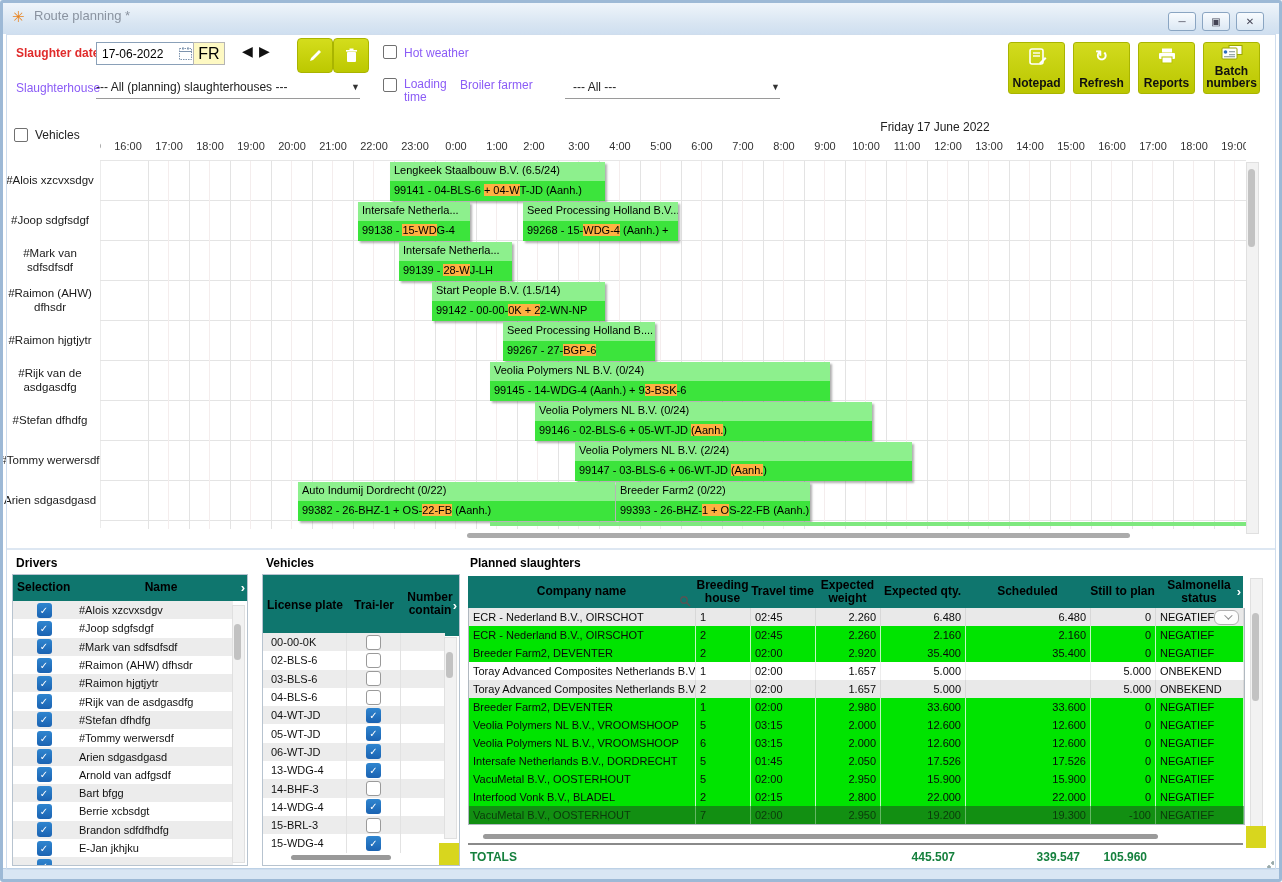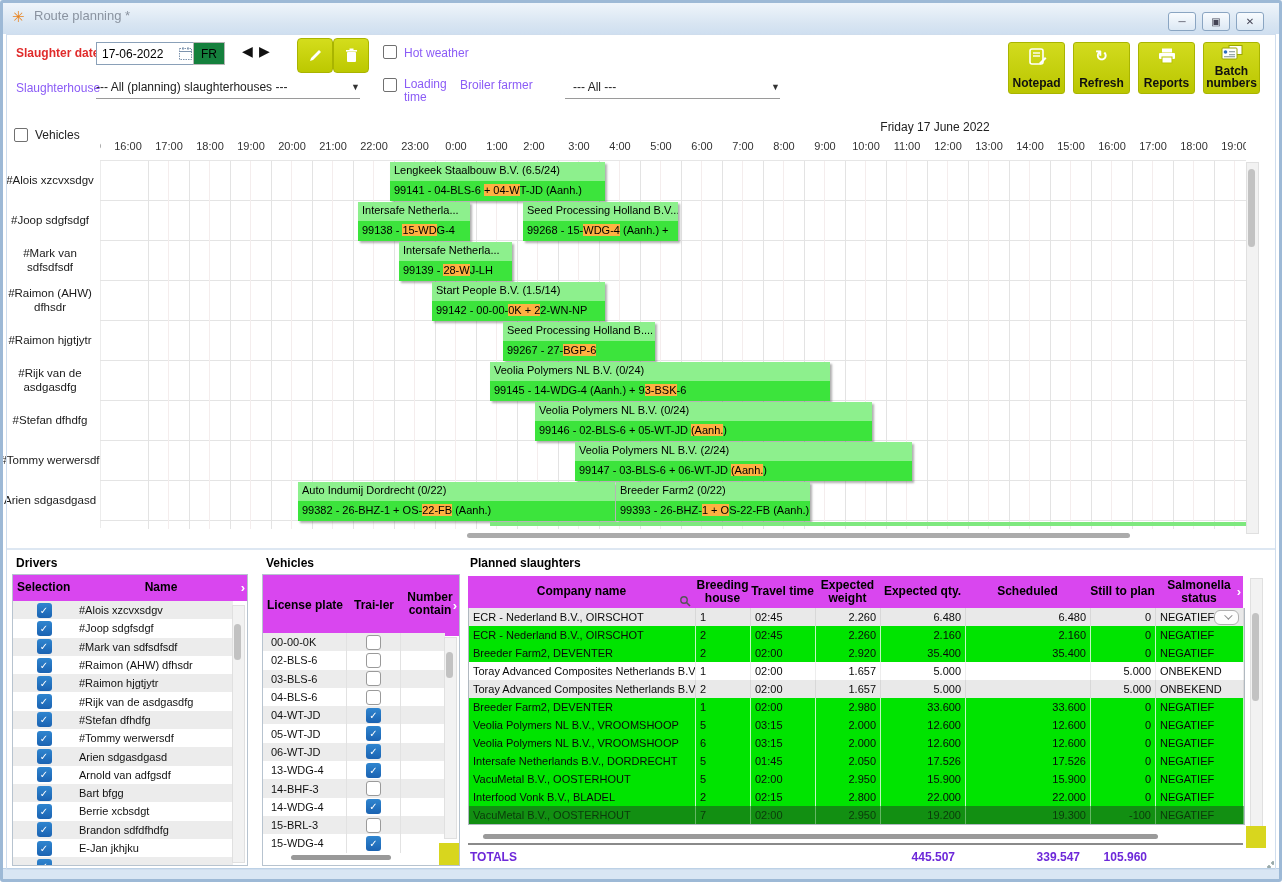--- a/index.html
+++ b/index.html
@@ -18,22 +18,22 @@
     background:linear-gradient(#f8fbfe,#dce8f4);font-size:10px;color:#445;
     display:flex;align-items:center;justify-content:center;line-height:1;}
 
   
   .toolbar{position:absolute;left:0;top:34px;width:1282px;height:78px;background:#fff;overflow:hidden;}
   .tb-label{position:absolute;font-size:12px;color:#8b5cf6;}
   .red{color:#e02b2b;font-weight:bold;}
   .datefield{position:absolute;left:96px;top:8px;width:92px;height:21px;border:1px solid #8aa0b8;
     background:#fff;font-size:12px;display:flex;align-items:center;padding-left:5px;gap:4px;}
   .datefield svg{margin-left:auto;margin-right:2px;}
-  .fr-btn{position:absolute;left:193px;top:8px;width:30px;height:21px;background:#15803d;border:1px solid #b5b5b5;
-    font-size:12px;display:flex;align-items:center;justify-content:center;}
+  .fr-btn{position:absolute;left:193px;top:8px;width:30px;height:21px;background:#fef9c3;border:1px solid #b5b5b5;
+    font-size:16px;display:flex;align-items:center;justify-content:center;}
   .navarrow{position:absolute;top:9px;font-size:14px;color:#111;}
   .sqbtn{position:absolute;top:4px;width:34px;height:33px;border-radius:4px;
     background:linear-gradient(#d4dd1c,#bcc800);border:1px solid #a9b400;
     display:flex;align-items:center;justify-content:center;color:#fff;}
   .cb{width:14px;height:14px;border:1px solid #707070;border-radius:2px;background:#fff;box-sizing:border-box;}
   .ddl{position:absolute;height:22px;border-bottom:1px solid #9a9a9a;font-size:12px;color:#222;
     display:flex;align-items:center;}
   .ddl .arr{margin-left:auto;font-size:9px;color:#333;}
   .bigbtn{position:absolute;top:8px;width:57px;height:52px;border-radius:3px;
     background:linear-gradient(#d2db1e,#bac600);border:1px solid #a9b400;
@@ -63,21 +63,21 @@
   .hl{background:#ffb042;}
   .gstrip{position:absolute;height:4px;background:#7ee87e;}
   .vscroll{position:absolute;width:11px;background:#f2f2f2;border:1px solid #e0e0e0;}
   .vthumb{position:absolute;left:1px;width:7px;background:#c2c2c2;border-radius:4px;}
   .hthumb{position:absolute;height:5px;background:#ababab;border-radius:3px;}
 
   
   .section-div{position:absolute;left:6px;right:6px;top:548px;height:2px;background:#dde7f2;}
   .ptitle{position:absolute;font-size:12px;font-weight:bold;color:#000;}
   .panel{position:absolute;border:1px solid #b7c3cf;background:#fff;box-sizing:border-box;overflow:hidden;}
-  .yhead{background:#d946ef;color:#000;font-weight:bold;font-size:12px;line-height:1.1;position:relative;}
+  .yhead{background:#0f766e;color:#000;font-weight:bold;font-size:12px;line-height:1.1;position:relative;}
   .yhead .harrow{position:absolute;right:2px;top:50%;transform:translateY(-50%);color:#fff;font-size:13px;font-weight:bold;}
   .lrow{display:grid;align-items:center;font-size:11px;color:#111;height:18.3px;}
   .lrow.alt{background:#ececec;}
   .lcb{width:15px;height:15px;border-radius:3px;margin:0 auto;box-sizing:border-box;}
   .lcb.on{background:linear-gradient(#2f85cf,#1b63b2);color:#fff;font-size:10px;display:flex;align-items:center;justify-content:center;}
   .lcb.off{background:#fff;border:1px solid #9a9a9a;}
   .dr-head{display:grid;grid-template-columns:62px 1fr;height:26px;align-items:center;}
   .veh-head{display:grid;grid-template-columns:84px 54px 1fr;height:61px;align-items:center;text-align:center;}
   .veh-row{grid-template-columns:84px 54px 1fr;}
   .veh-row .lic{padding-left:8px;border-right:1px solid #e2e2e2;height:100%;display:flex;align-items:center;}
@@ -85,21 +85,21 @@
   .sl-grid{display:grid;grid-template-columns:227px 55px 65px 65px 85px 125px 65px 88px;}
   .sl-headrow{height:32px;align-items:center;text-align:center;}
   .sl-row{height:18px;align-items:center;font-size:11px;color:#0a0a0a;}
   .sl-row>div{height:100%;display:flex;align-items:center;box-sizing:border-box;padding:0 4px;overflow:hidden;white-space:nowrap;border-right:1px solid rgba(0,0,0,0.07);}
   .sl-row.green{background:#00e400;}
   .sl-row.green>div{border-right:1px solid rgba(255,255,255,.75);}
   .sl-row.darkgreen{background:#128f12;color:#0b3a0b;}
   .sl-row.darkgreen>div{border-right:1px solid rgba(255,255,255,.35);}
   .sl-row.gray{background:#e9e9e9;}
   .num{justify-content:flex-end;}
-  .totals{position:absolute;font-size:12px;font-weight:bold;color:#6d28d9;}
+  .totals{position:absolute;font-size:12px;font-weight:bold;color:#15803d;}
   .grip{position:absolute;width:20px;height:22px;background:#d8d61e;}
   .corner-dots{position:absolute;right:8px;bottom:10px;width:12px;height:12px;
     background:radial-gradient(circle at 3px 11px,#9aa 1.5px,transparent 2px),
                radial-gradient(circle at 7px 7px,#9aa 1.5px,transparent 2px),
                radial-gradient(circle at 11px 3px,#9aa 1.5px,transparent 2px);}
   .statusbar{position:absolute;left:3px;right:3px;bottom:3px;height:10px;background:#d9e6f4;border-top:1px solid #bcd1e6;}
   .sl-dd{width:24px;height:13px;border:1px solid #b0b0b0;border-radius:6px;background:#fdfdfd;margin-left:auto;
     display:flex;align-items:center;justify-content:center;}
   .sl-dd:after{content:"";width:5px;height:5px;border-right:1.5px solid #888;border-bottom:1.5px solid #888;transform:rotate(45deg) translateY(-2px);}
 </style>

